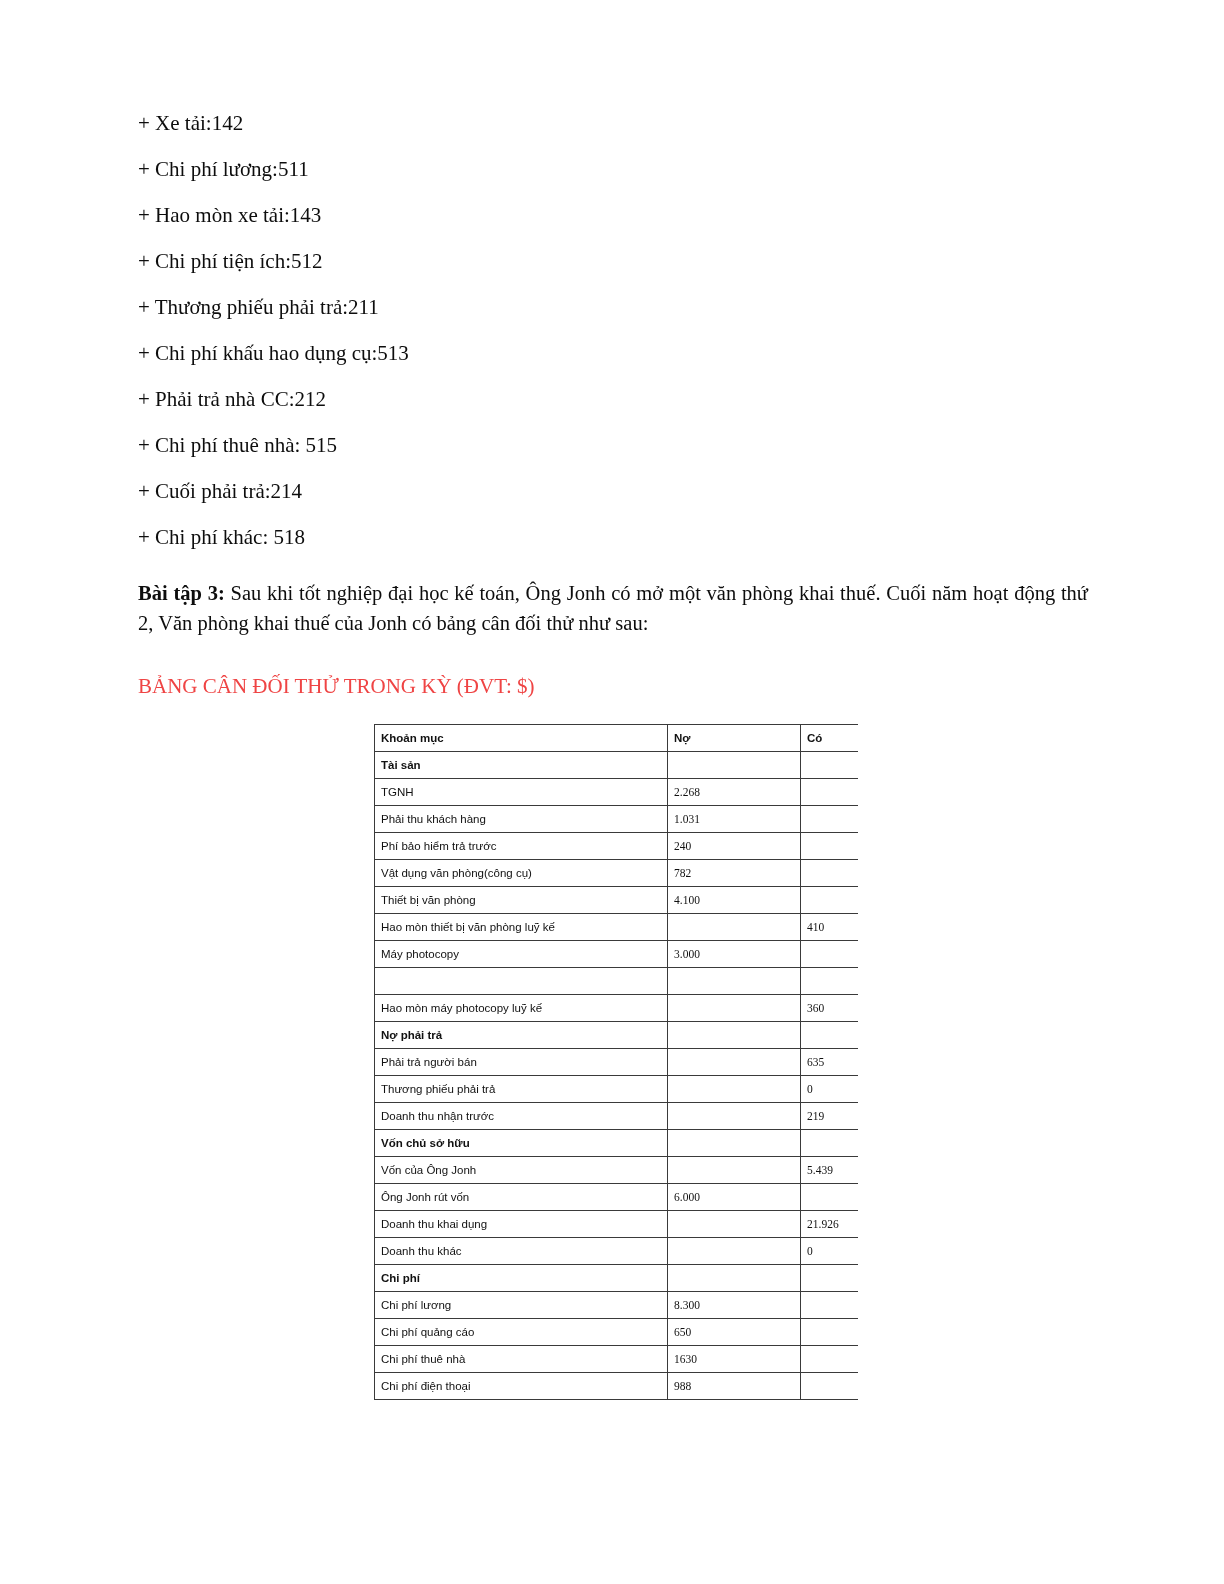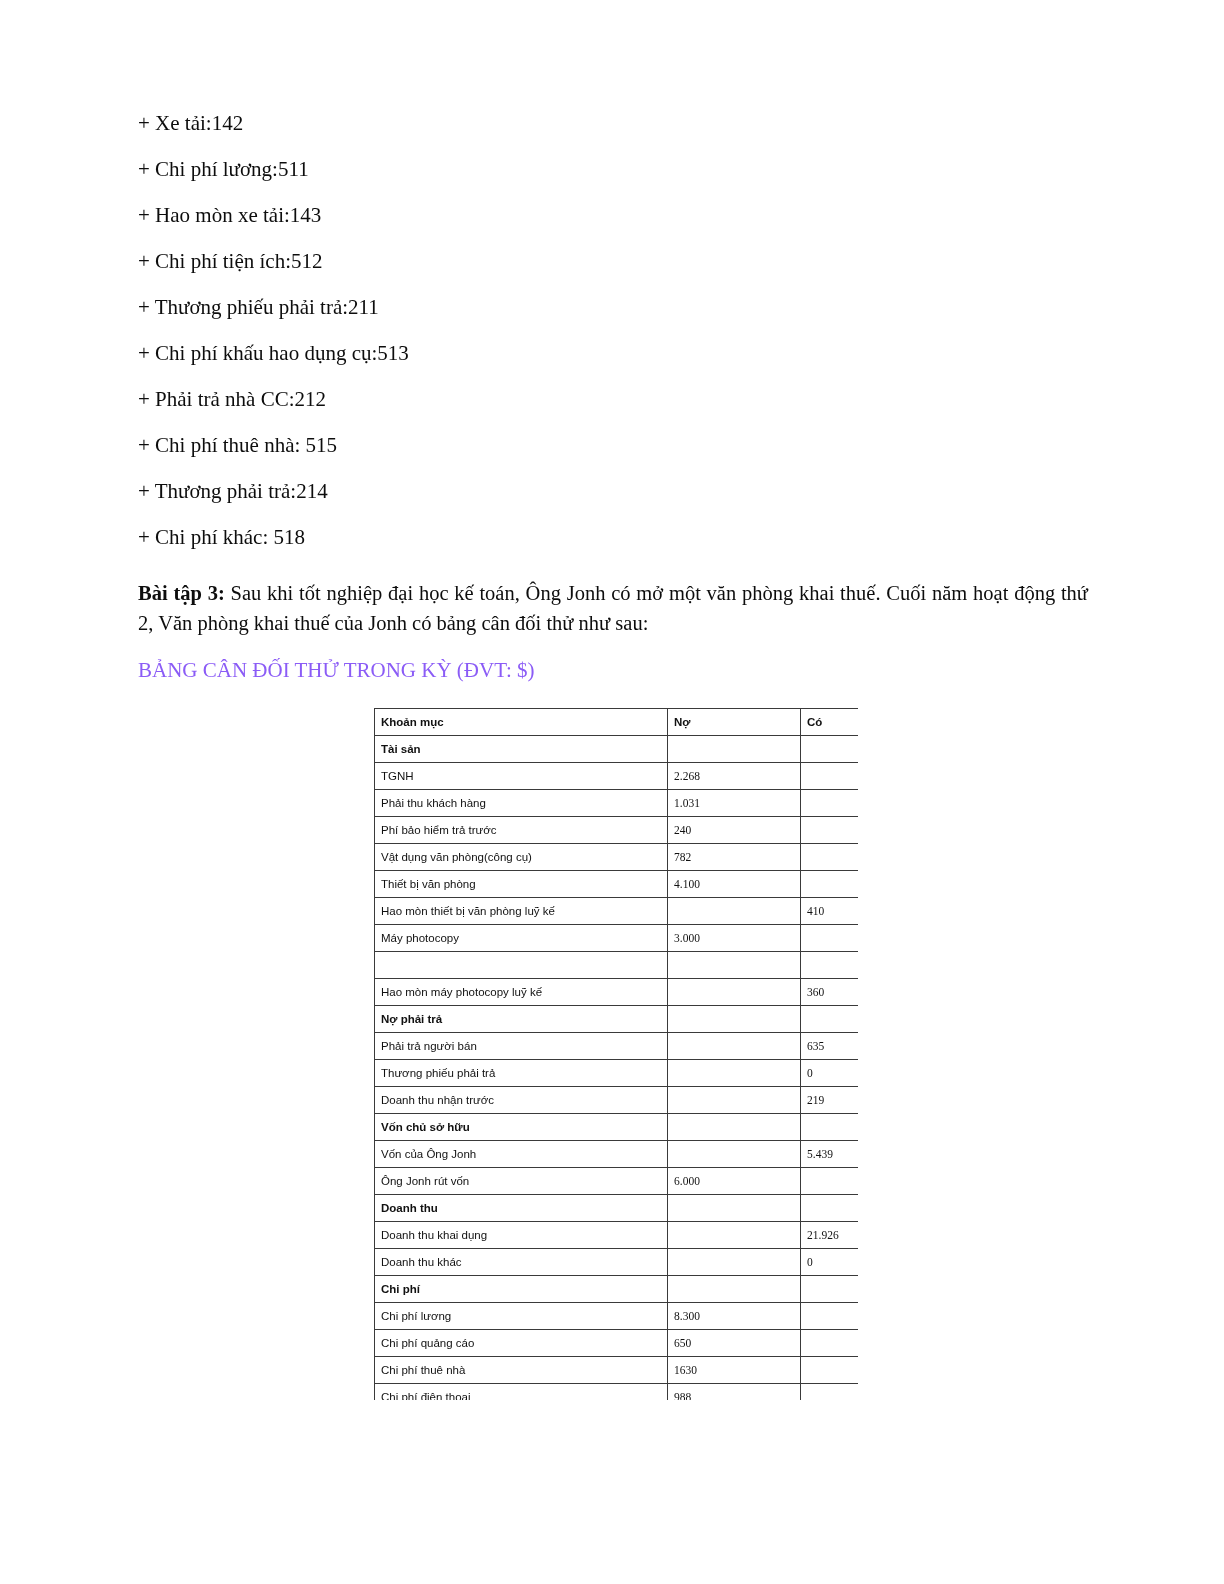--- a/index.html
+++ b/index.html
@@ -39,22 +39,22 @@
     text-align: justify;
   }
   .para b {
     font-weight: bold;
     margin-top: 48px;
   }
   .subtitle {
     font-family: "Liberation Serif", serif;
     font-size: 21px;
     line-height: 32px;
-    color: #8b5cf6;
-    margin-top: 16px;
+    color: #ef4444;
+    margin-top: 32px;
   }
   .table-wrap {
     margin-top: 22px;
     margin-left: 200px;
     width: 520px;
   }
   table.balance {
     border-collapse: collapse;
     width: 520px;
     font-family: "Liberation Sans", sans-serif;
@@ -102,21 +102,21 @@
 
     <div>
       <div class="bullet-line">+ Xe tải:142</div>
       <div class="bullet-line">+ Chi phí lương:511</div>
       <div class="bullet-line">+ Hao mòn xe tải:143</div>
       <div class="bullet-line">+ Chi phí tiện ích:512</div>
       <div class="bullet-line">+ Thương phiếu phải trả:211</div>
       <div class="bullet-line">+ Chi phí khấu hao dụng cụ:513</div>
       <div class="bullet-line">+ Phải trả nhà CC:212</div>
       <div class="bullet-line">+ Chi phí thuê nhà: 515</div>
-      <div class="bullet-line">+ Thương phải trả:214</div>
+      <div class="bullet-line">+ Cuối phải trả:214</div>
       <div class="bullet-line">+ Chi phí khác: 518</div>
     </div>
 
     <div class="para"><b>Bài tập 3:</b><span> Sau khi tốt nghiệp đại học kế toán, Ông Jonh có mở một văn phòng khai thuế. Cuối năm hoạt động thứ 2, Văn phòng khai thuế của Jonh có bảng cân đối thử như sau:</span></div>
 
     <div class="subtitle">BẢNG CÂN ĐỐI THỬ TRONG KỲ (ĐVT: $)</div>
 
     <div class="table-wrap">
       <div class="table-clip">
       <table class="balance">
@@ -206,25 +206,20 @@
           <tr>
             <td>Vốn của Ông Jonh</td>
             <td class="num"></td>
             <td class="num">5.439</td>
           </tr>
           <tr>
             <td>Ông Jonh rút vốn</td>
             <td class="num">6.000</td>
             <td class="num"></td>
           </tr>
-          <tr class="bold-row">
-            <td>Doanh thu</td>
-            <td class="num"></td>
-            <td class="num"></td>
-          </tr>
           <tr>
             <td>Doanh thu khai dụng</td>
             <td class="num"></td>
             <td class="num">21.926</td>
           </tr>
           <tr>
             <td>Doanh thu khác</td>
             <td class="num"></td>
             <td class="num">0</td>
           </tr>

